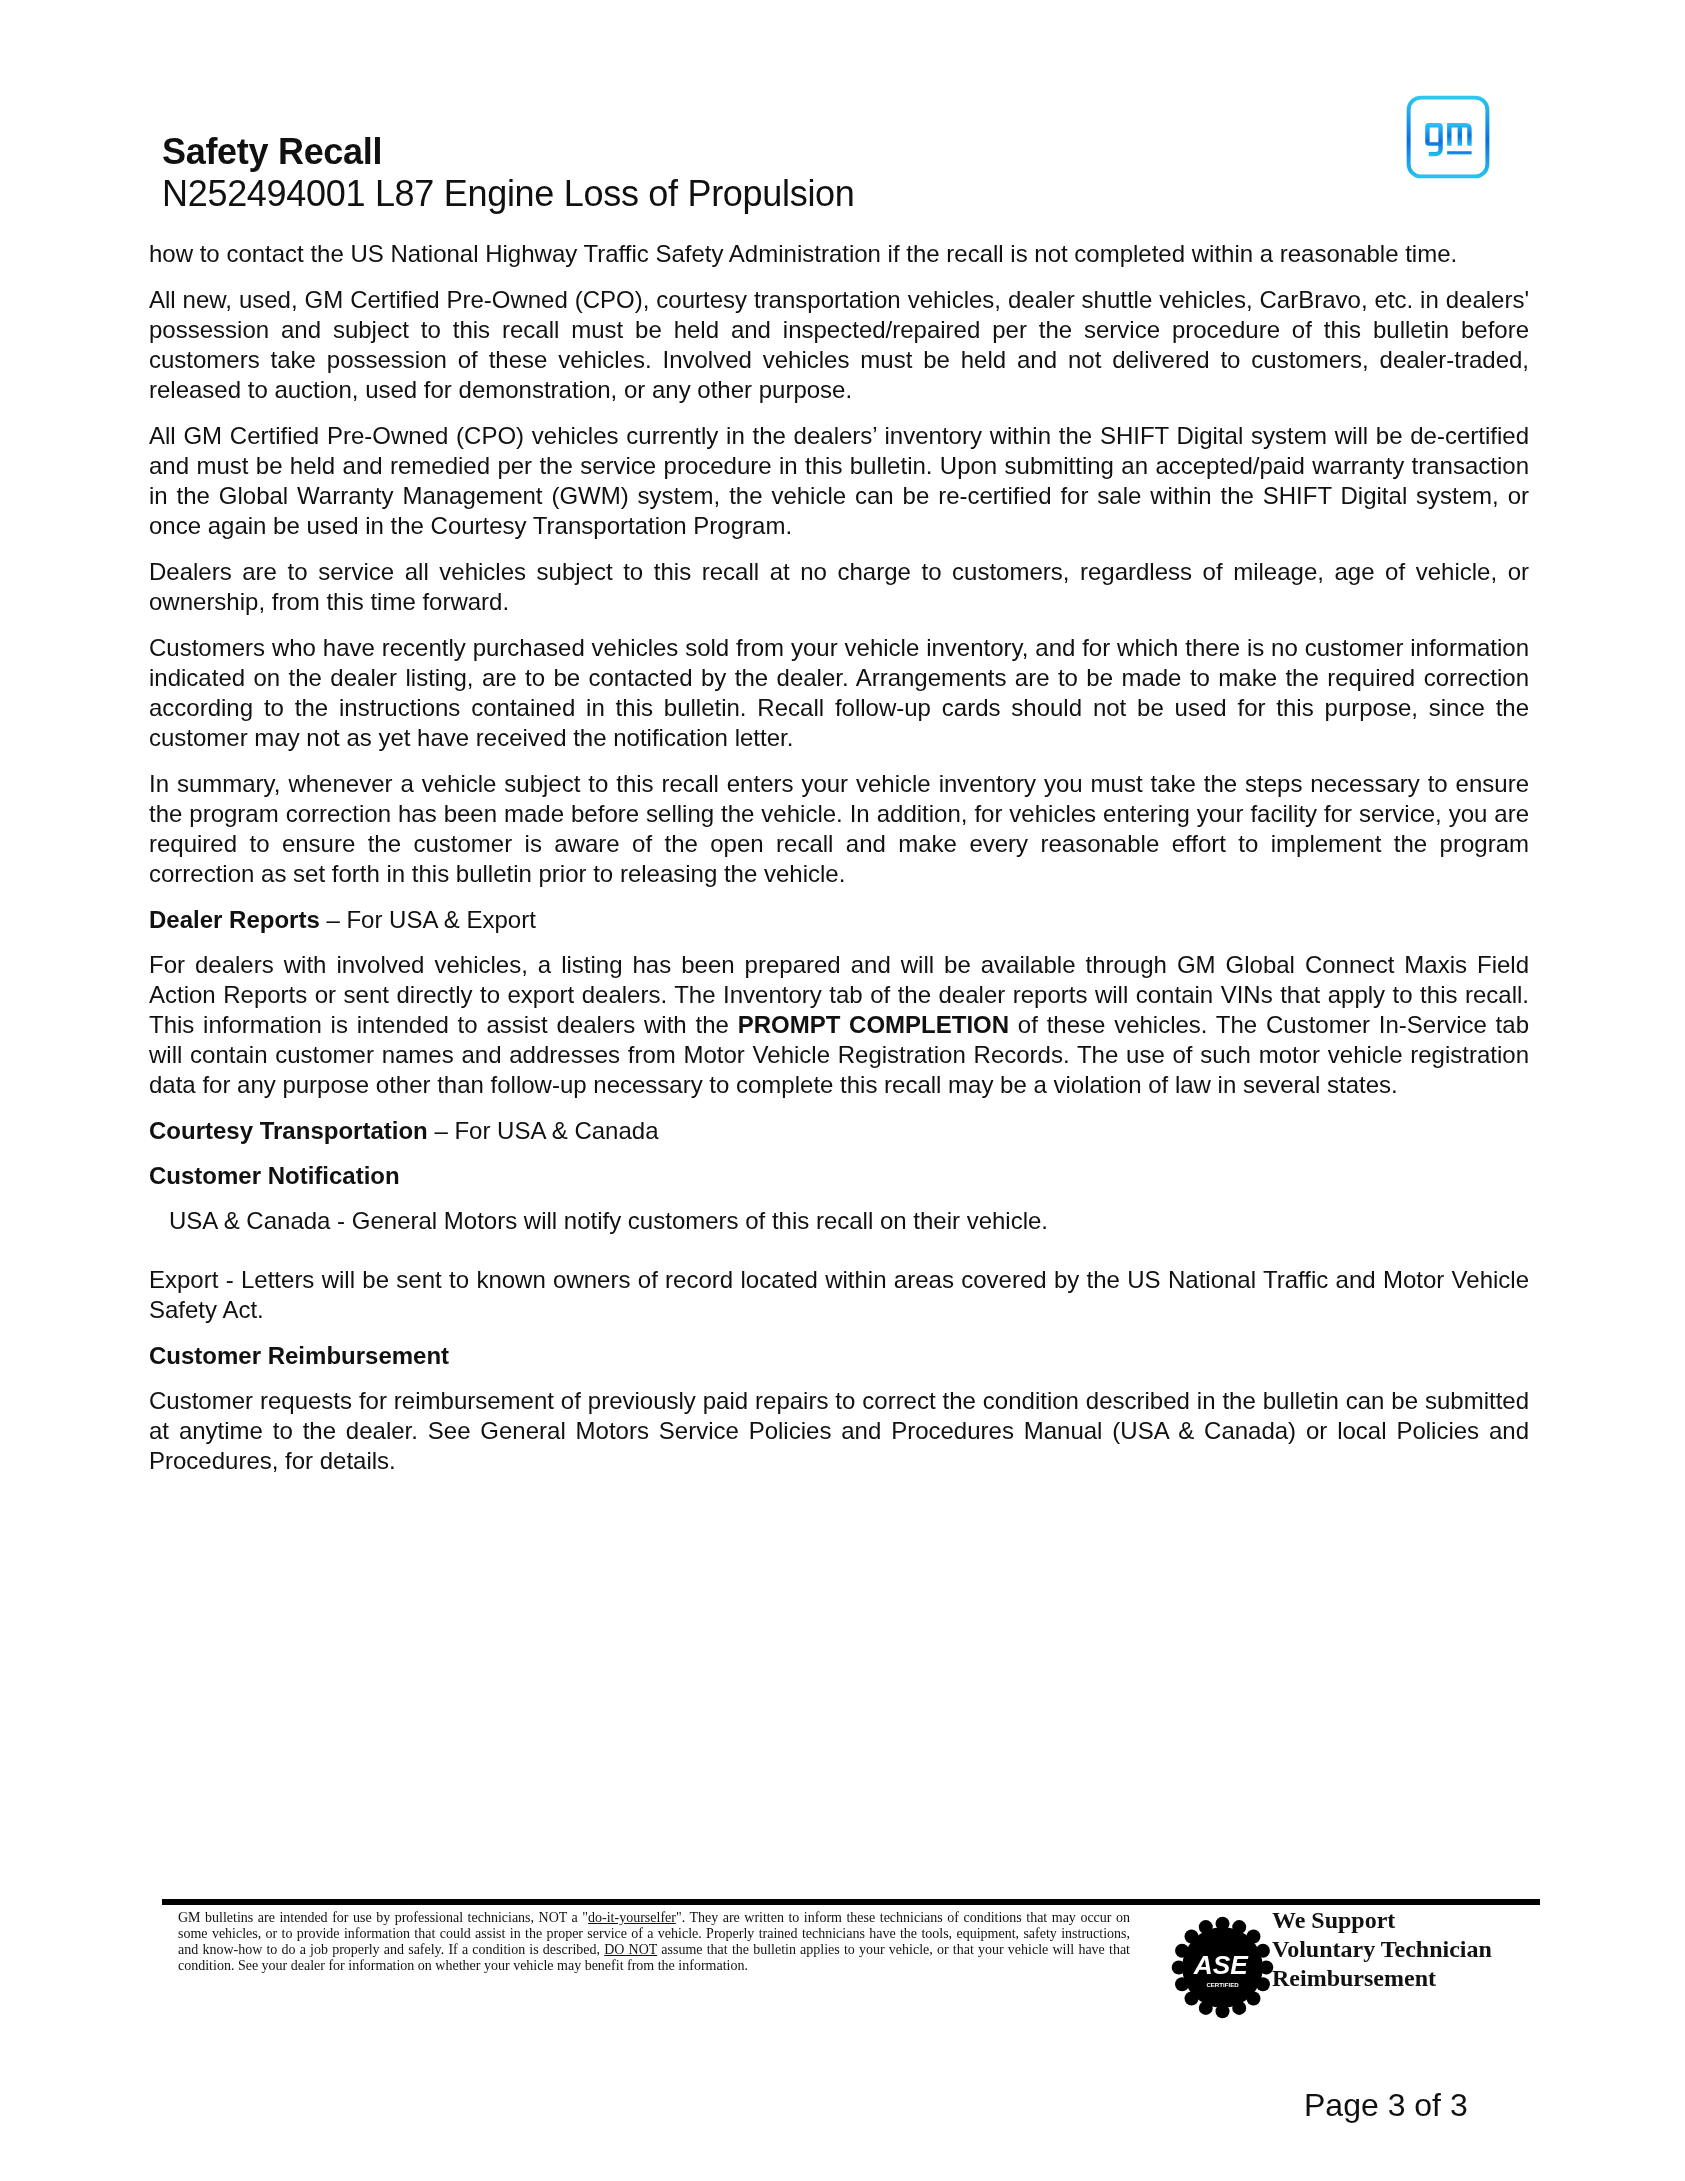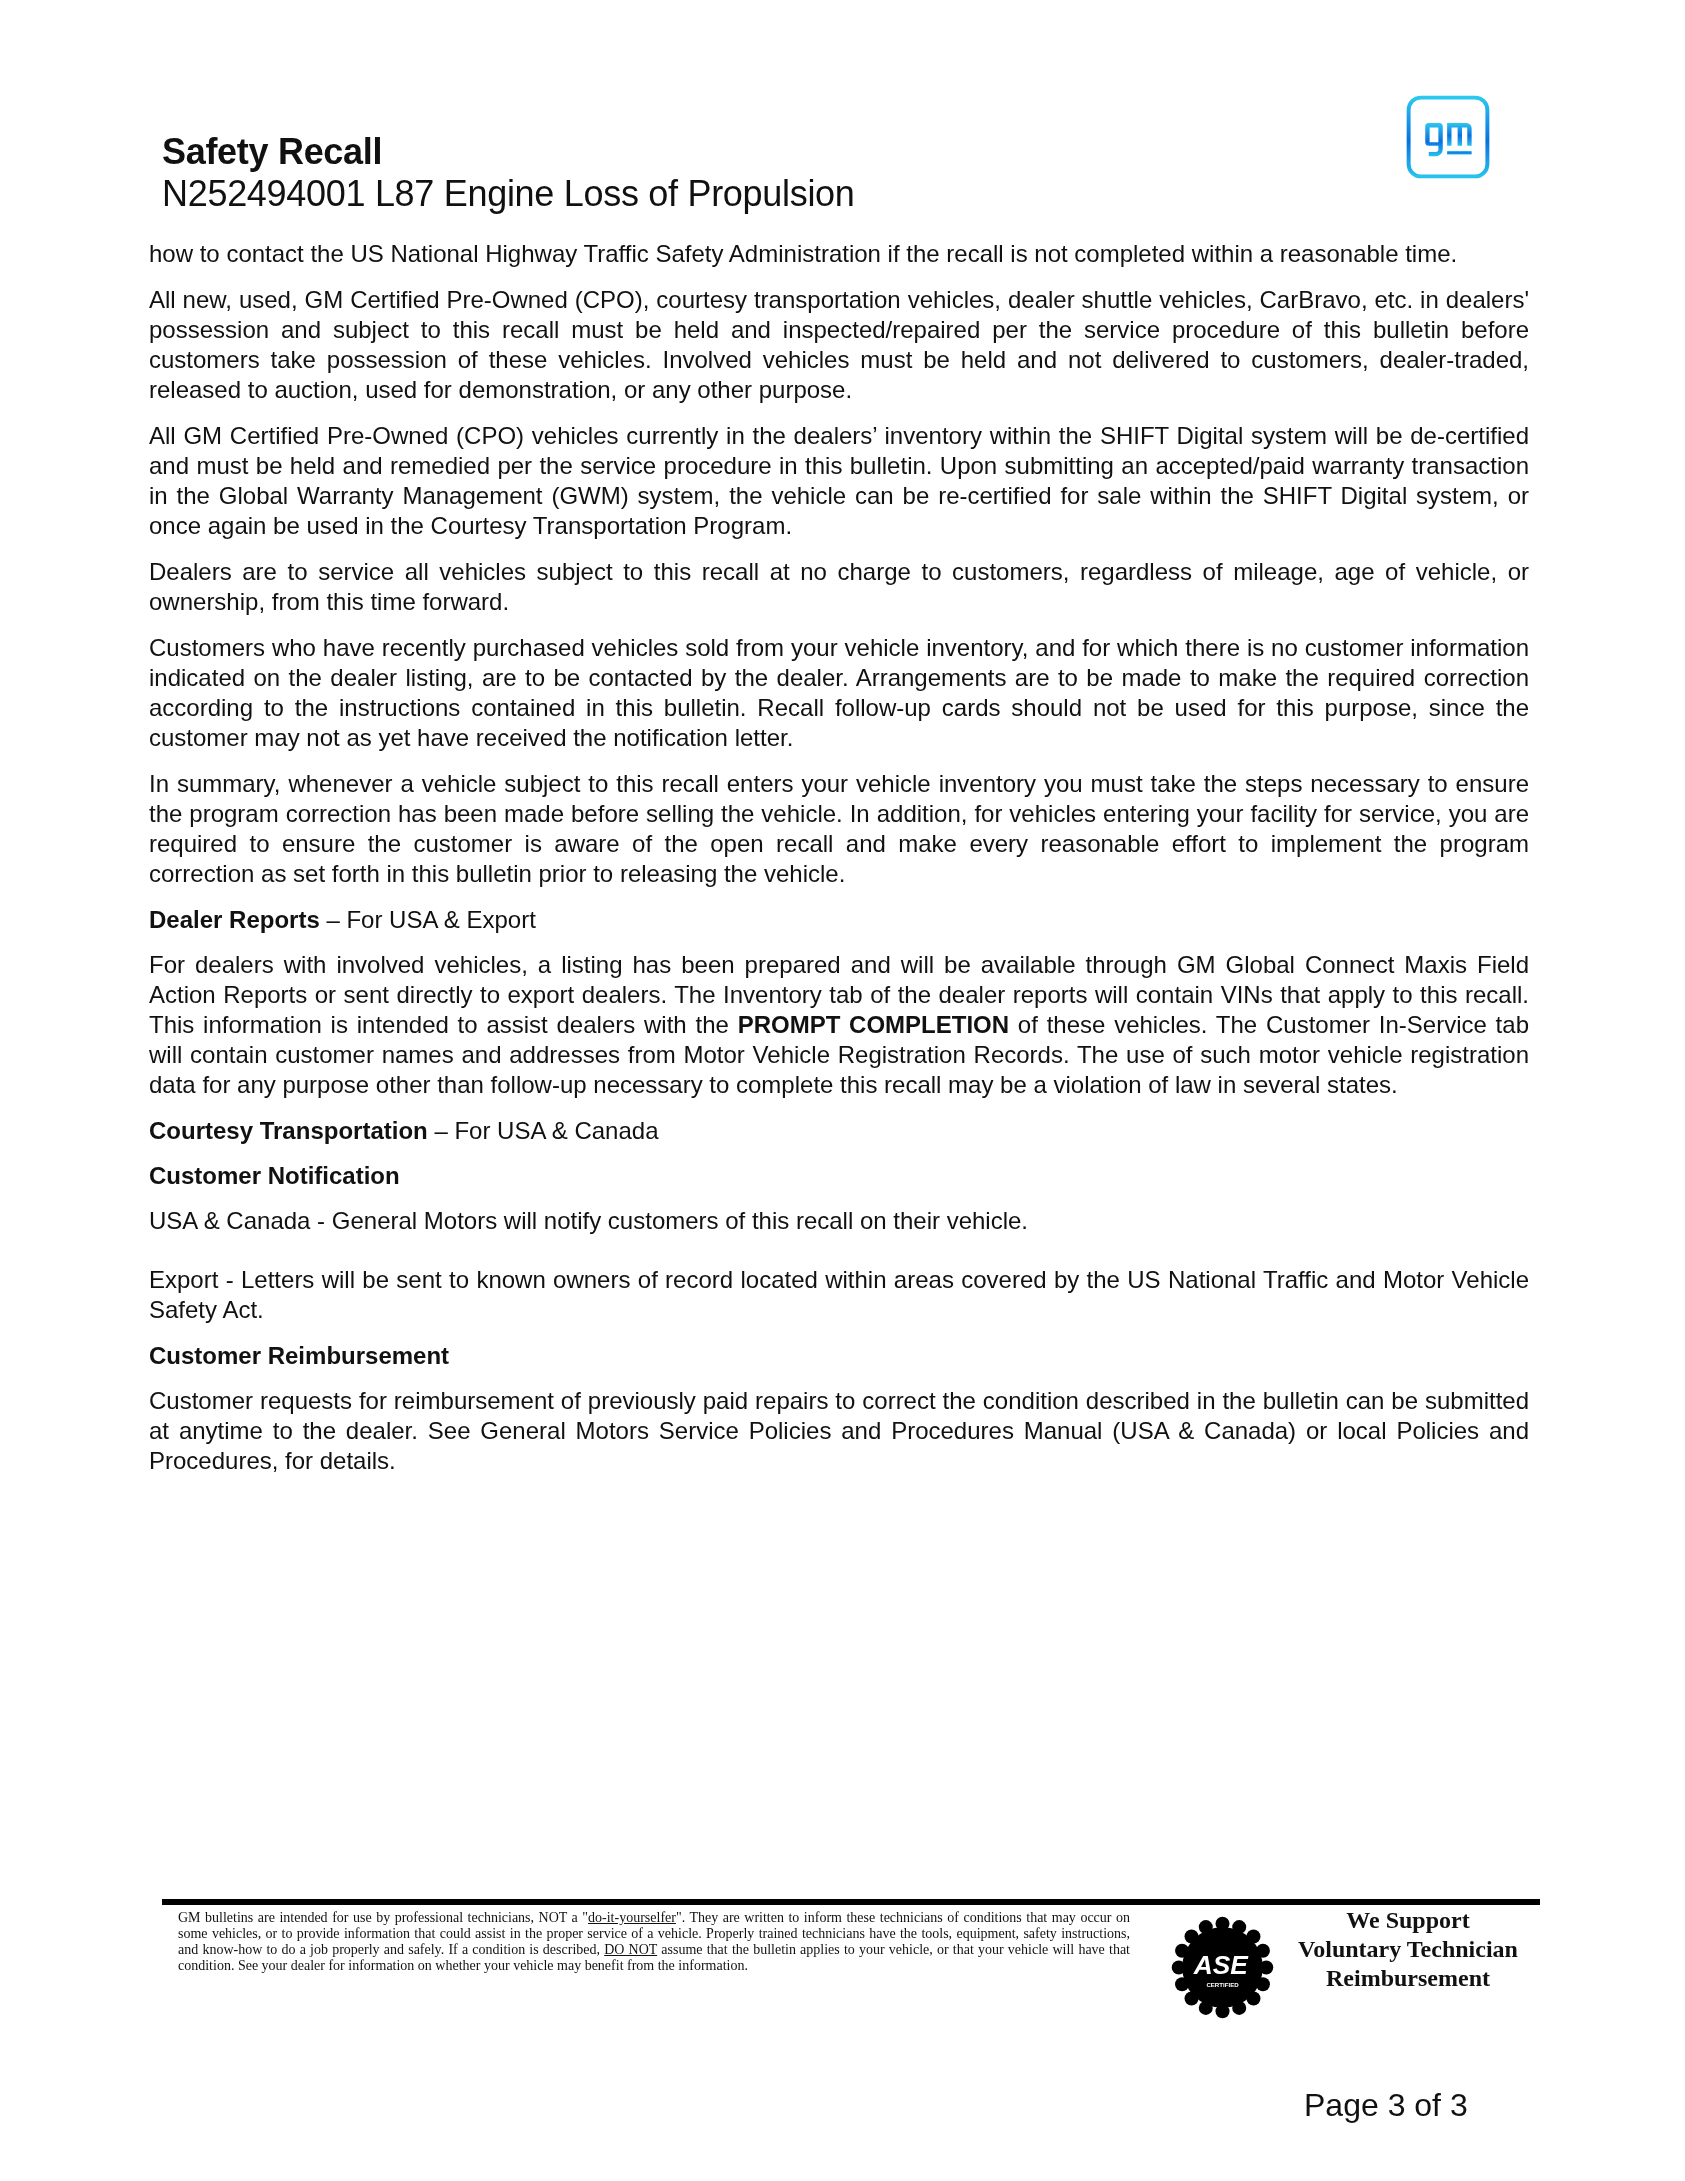--- a/index.html
+++ b/index.html
@@ -7,28 +7,28 @@
          font-family: "Liberation Sans", sans-serif; color: #111111; }
   .header { position: absolute; left: 162px; top: 95px; margin-top: 36px; }
   .header .t1 { font-size: 36px; font-weight: bold; line-height: 42px; letter-spacing: -0.3px; }
   .header .t2 { font-size: 36px; line-height: 42px; letter-spacing: -0.3px; }
   .logo { position: absolute; left: 1406px; top: 95px; width: 84px; height: 84px; }
   .content { position: absolute; left: 149px; top: 239px; width: 1380px; font-size: 24px; line-height: 30px; }
   .content p { margin: 0 0 16px 0; text-align: justify; }
   .content p.nj { text-align: left; }
   .content h3 { margin: 0 0 15px 0; font-size: 24px; line-height: 30px; font-weight: normal; }
   .content h3 b { font-weight: bold; }
-  .content p.gap { margin-bottom: 29px; }
+  .content p.gap { margin-bottom: 29px; margin-left: 20px; }
   .footer { position: absolute; left: 162px; top: 1899px; width: 1374px; }
   .rule { height: 6.1px; background: #000; width: 1378px; }
   .disclaimer { position: absolute; left: 16px; top: 11.4px; width: 952px; font-family: "Liberation Serif", serif;
                 font-size: 14px; line-height: 16px; text-align: justify; color: #111; }
   .disclaimer u { text-decoration: underline; }
   .ase { position: absolute; left: 1008px; top: 16px; width: 105px; height: 105px; }
-  .support { position: absolute; left: 1110px; top: 7px; width: 272px; text-align: center;
+  .support { position: absolute; left: 1110px; top: 7px; width: 272px; text-align: left;
              font-family: "Liberation Serif", serif; font-weight: bold; font-size: 24px; line-height: 29px; }
   .pagenum { position: absolute; left: 1304px; top: 2087px; font-size: 32px; }
 </style>
 </head>
 <body>
 
 <div class="header">
   <div class="t1">Safety Recall</div>
   <div class="t2">N252494001 L87 Engine Loss of Propulsion</div>
 </div>

